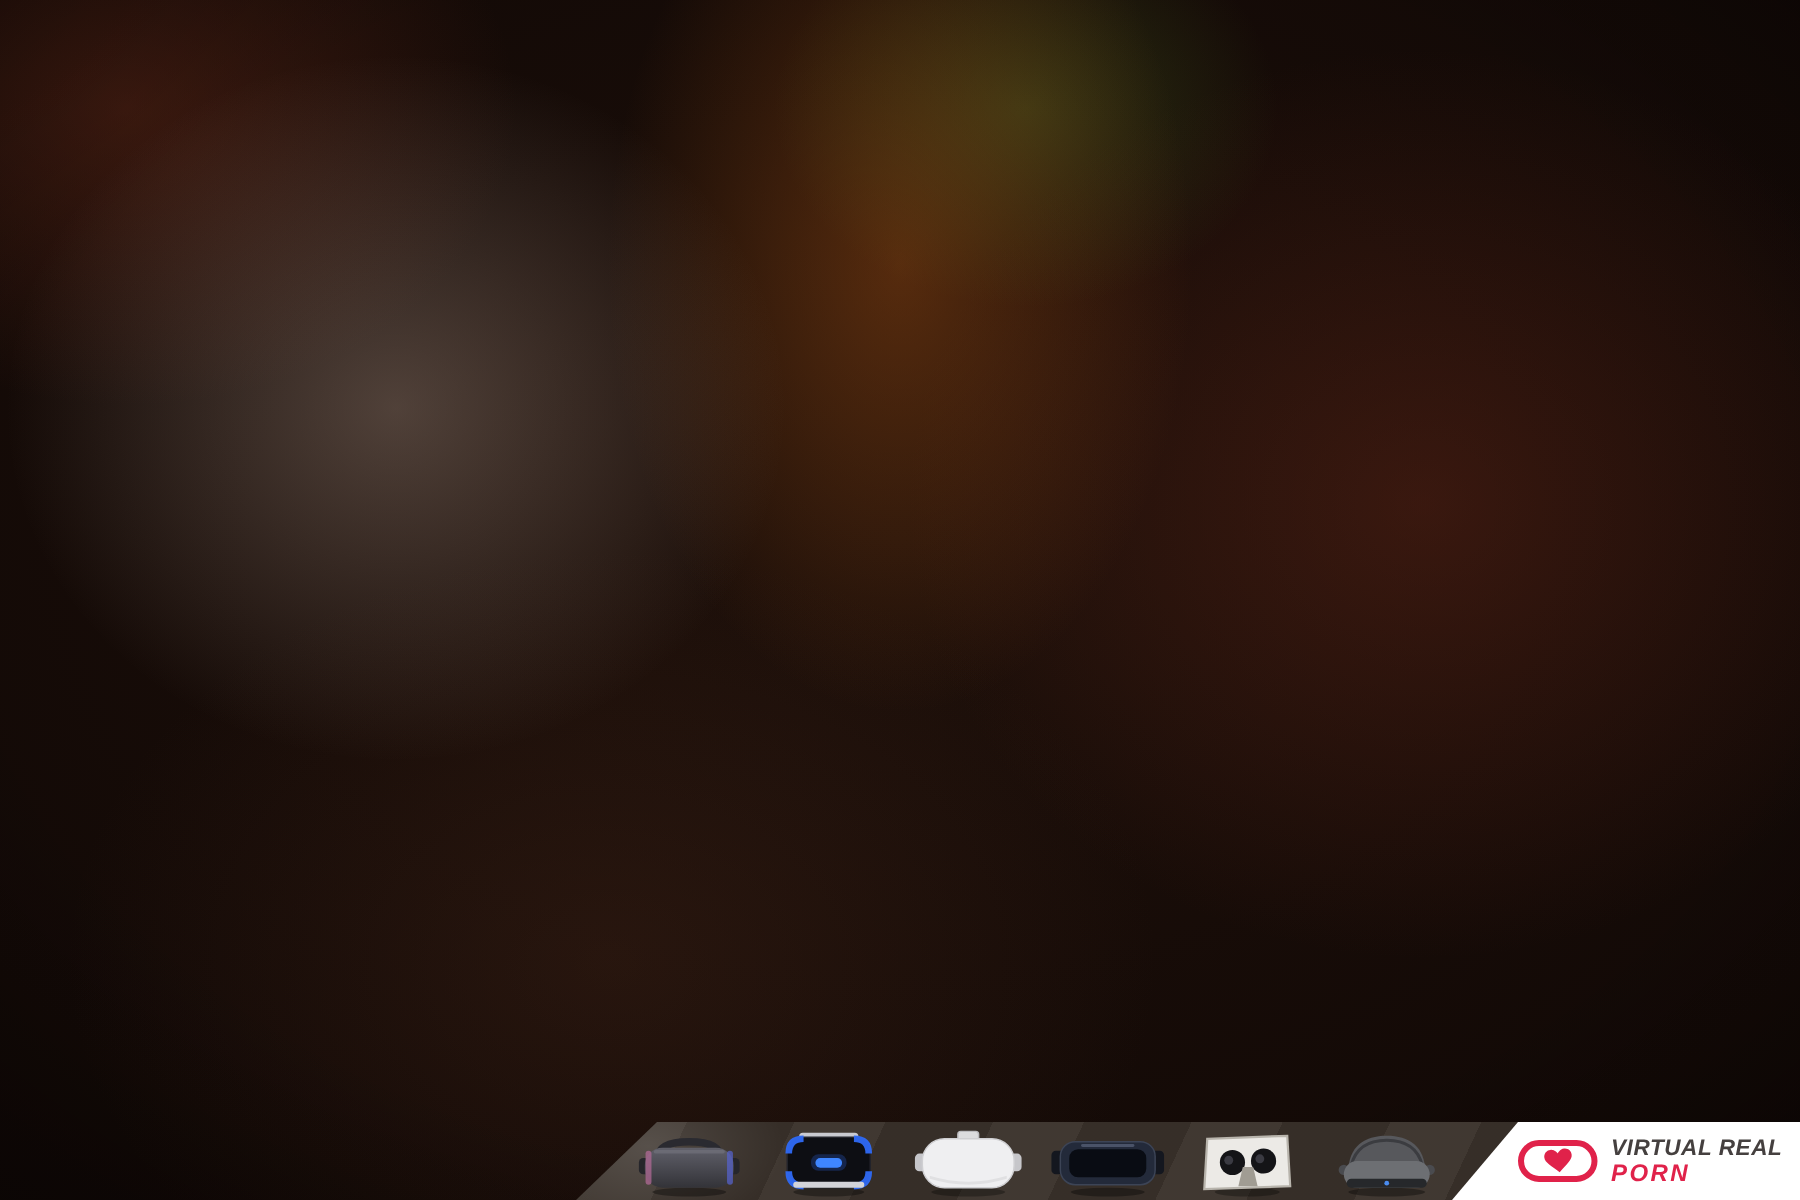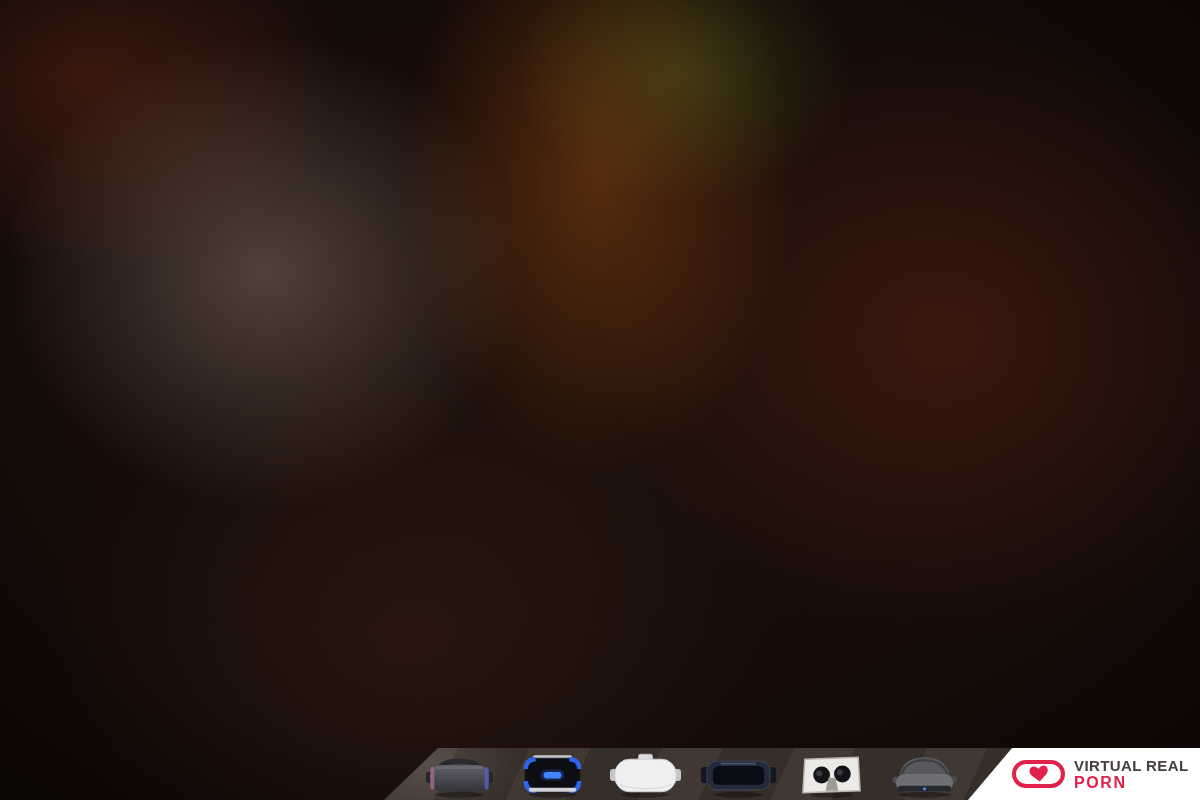--- a/index.html
+++ b/index.html
@@ -76,20 +76,21 @@
     position: absolute;
     right: 0; bottom: 0;
     width: 232px;
     height: 52px;
     background: #ffffff;
     clip-path: polygon(44px 0, 100% 0, 100% 100%, 0 100%);
     display: flex;
     align-items: center;
     padding-left: 44px;
     cursor: pointer;
+    font-style: italic;
   }
   .brand {
     display: flex;
     align-items: center;
     gap: 9px;
     text-decoration: none;
   }
   .logo-pill {
     width: 53px;
     height: 28px;

